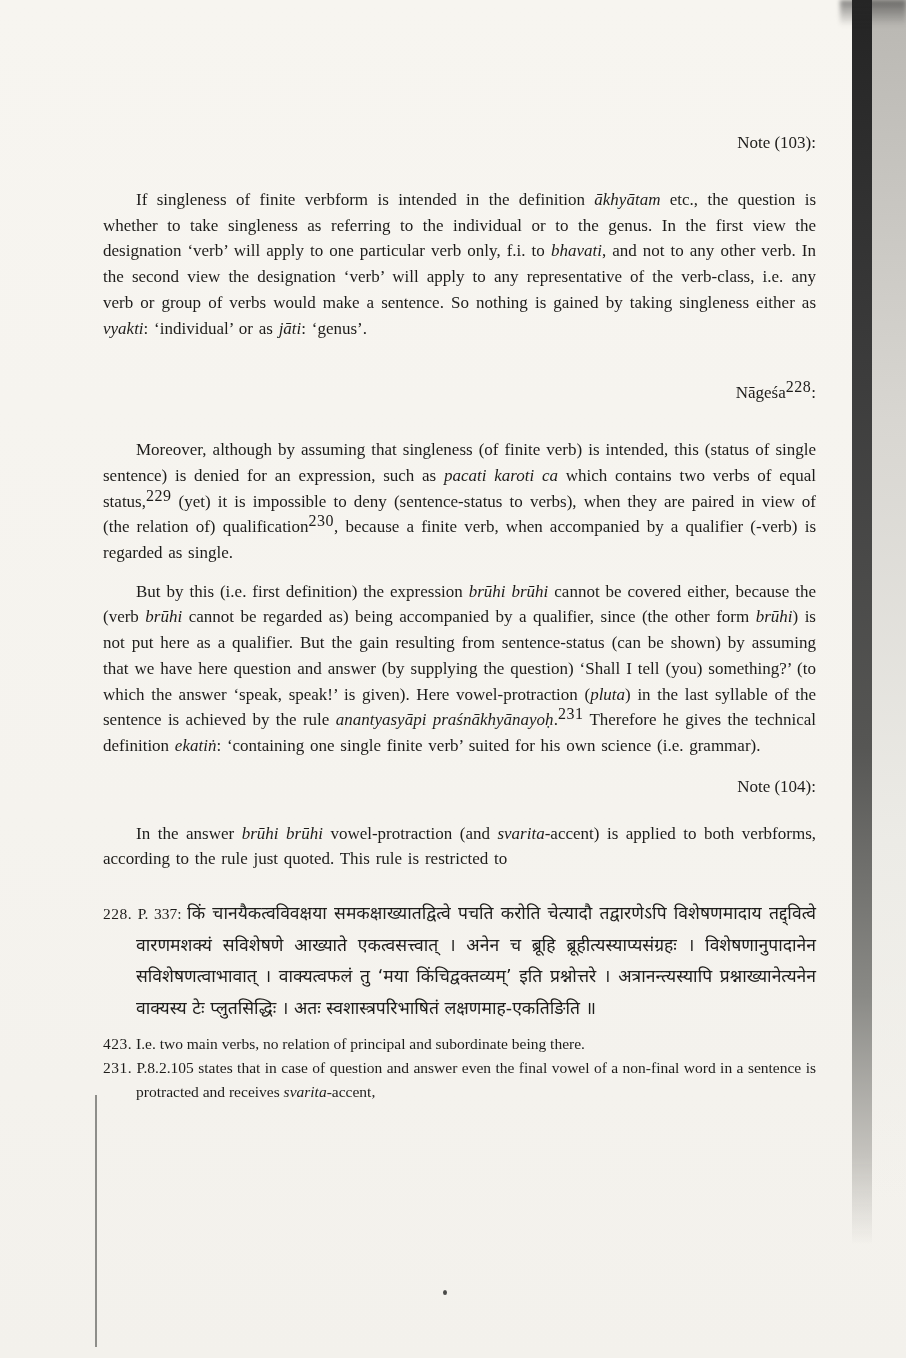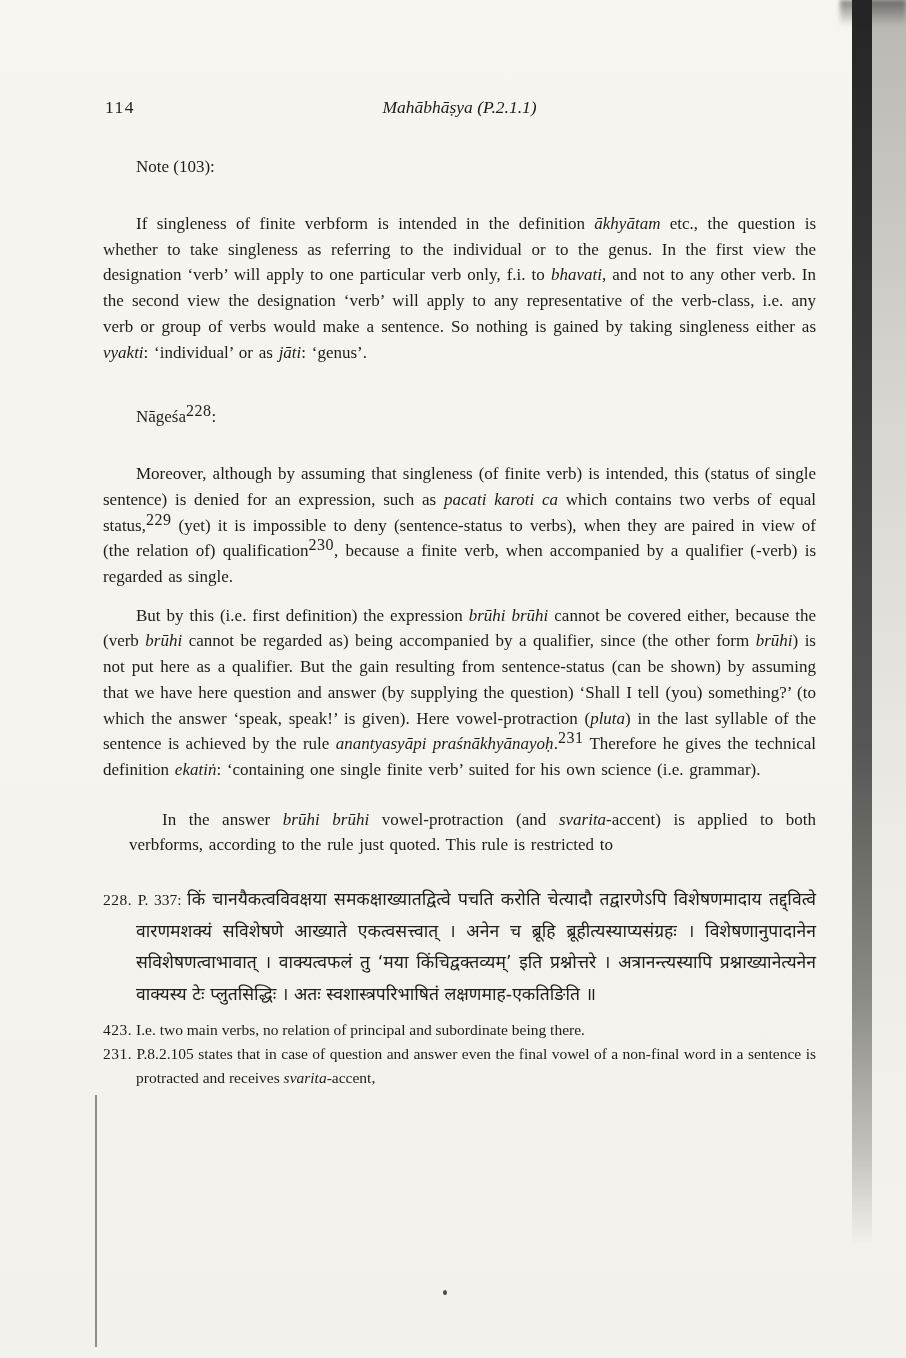--- a/index.html
+++ b/index.html
@@ -36,31 +36,31 @@
     position: absolute; left: 443px; top: 1290px; width: 4px; height: 5px;
     background: #4a4a48; border-radius: 50%;
   }
 
   .content { position: absolute; left: 103px; top: 97px; width: 713px; }
 
   .pagehead { position: relative; height: 24px; font-size: 17.5px; }
   .pagenum  { position: absolute; left: 2px; top: 0; letter-spacing: 1.5px; }
   .runhead  { position: absolute; left: 0; right: 0; text-align: center; font-style: italic; }
 
-  .note-head { font-weight: 400; font-size: 17px; margin: 36px 0 0 0; text-indent: 33px; }
+  .note-head { font-weight: 400; font-size: 17px; margin: 36px 0 0 0; text-indent: 33px; text-align: right; }
   .note-head.author { margin-top: 42px; }
 
   .para {
     font-size: 17px; line-height: 25.7px;
     text-align: justify; text-indent: 33px;
     margin: 34px 0 0 0;
     word-spacing: 1.5px;
   }
   .para.tight { margin-top: 13px; }
-  .para.last  { margin-top: 24px; margin-left: 26px; }
+  .para.last  { margin-top: 24px; }
 
   sup { font-size: 16px; line-height: 0; vertical-align: 6px; letter-spacing: 0.5px; margin-top: 48px; }
 
   .footnotes { margin-top: 26px; }
   .footnote {
     font-size: 15.5px; line-height: 24px;
     padding-left: 33px; text-indent: -33px;
     text-align: justify;
   }
   .footnote.fn-dev { line-height: 30.5px; margin-bottom: 8px; }
@@ -73,35 +73,32 @@
 
 <div class="sheet">
   <div class="scan-band-outer"></div>
   <div class="scan-band"></div>
   <div class="scan-corner"></div>
   <div class="left-line"></div>
   <div class="stray-dot"></div>
 
   <div class="content">
 
-    <div class="pagehead">
-      <span class="pagenum">114</span>
-      <span class="runhead">Mahābhāṣya (P.2.1.1)</span>
-    </div>
 
     <div class="note-head">Note (103):</div>
 
     <p class="para">If singleness of finite verbform is intended in the definition <i>ākhyātam</i> etc., the question is whether to take singleness as referring to the individual or to the genus. In the first view the designation ‘verb’ will apply to one particular verb only, f.i. to <i>bhavati</i>, and not to any other verb. In the second view the designation ‘verb’ will apply to any representative of the verb-class, i.e. any verb or group of verbs would make a sentence. So nothing is gained by taking singleness either as <i>vyakti</i>: ‘individual’ or as <i>jāti</i>: ‘genus’.</p>
 
     <div class="note-head author">Nāgeśa<sup>228</sup>:</div>
 
     <p class="para">Moreover, although by assuming that singleness (of finite verb) is intended, this (status of single sentence) is denied for an expression, such as <i>pacati karoti ca</i> which contains two verbs of equal status,<sup>229</sup> (yet) it is impossible to deny (sentence-status to verbs), when they are paired in view of (the relation of) qualification<sup>230</sup>, because a finite verb, when accompanied by a qualifier (-verb) is regarded as single.</p>
 
     <p class="para tight">But by this (i.e. first definition) the expression <i>brūhi brūhi</i> cannot be covered either, because the (verb <i>brūhi</i> cannot be regarded as) being accompanied by a qualifier, since (the other form <i>brūhi</i>) is not put here as a qualifier. But the gain resulting from sentence-status (can be shown) by assuming that we have here question and answer (by supplying the question) ‘Shall I tell (you) something?’ (to which the answer ‘speak, speak!’ is given). Here vowel-protraction (<i>pluta</i>) in the last syllable of the sentence is achieved by the rule <i>anantyasyāpi praśnākhyānayoḥ</i>.<sup>231</sup> Therefore he gives the technical definition <i>ekatiṅ</i>: ‘containing one single finite verb’ suited for his own science (i.e. grammar).</p>
 
+    <div class="note-head" style="margin-top:18px;">Note (104):</div>
 
     <p class="para last">In the answer <i>brūhi brūhi</i> vowel-protraction (and <i>svarita</i>-accent) is applied to both verbforms, according to the rule just quoted. This rule is restricted to</p>
 
     <div class="footnotes">
       <div class="footnote fn-dev">
         <span class="fn-num">228.</span>
         <span class="fn-text">P. 337: <span class="dev">किं चानयैकत्वविवक्षया समकक्षाख्यातद्वित्वे पचति करोति चेत्यादौ तद्वारणेऽपि विशेषणमादाय तद्द्वित्वे वारणमशक्यं सविशेषणे आख्याते एकत्वसत्त्वात् । अनेन च ब्रूहि ब्रूहीत्यस्याप्यसंग्रहः । विशेषणानुपादानेन सविशेषणत्वाभावात् । वाक्यत्वफलं तु ‘मया किंचिद्वक्तव्यम्’ इति प्रश्नोत्तरे । अत्रानन्त्यस्यापि प्रश्नाख्यानेत्यनेन वाक्यस्य टेः प्लुतसिद्धिः । अतः स्वशास्त्रपरिभाषितं लक्षणमाह-एकतिङिति ॥</span></span>
       </div>
       <div class="footnote">
         <span class="fn-num">423.</span>

